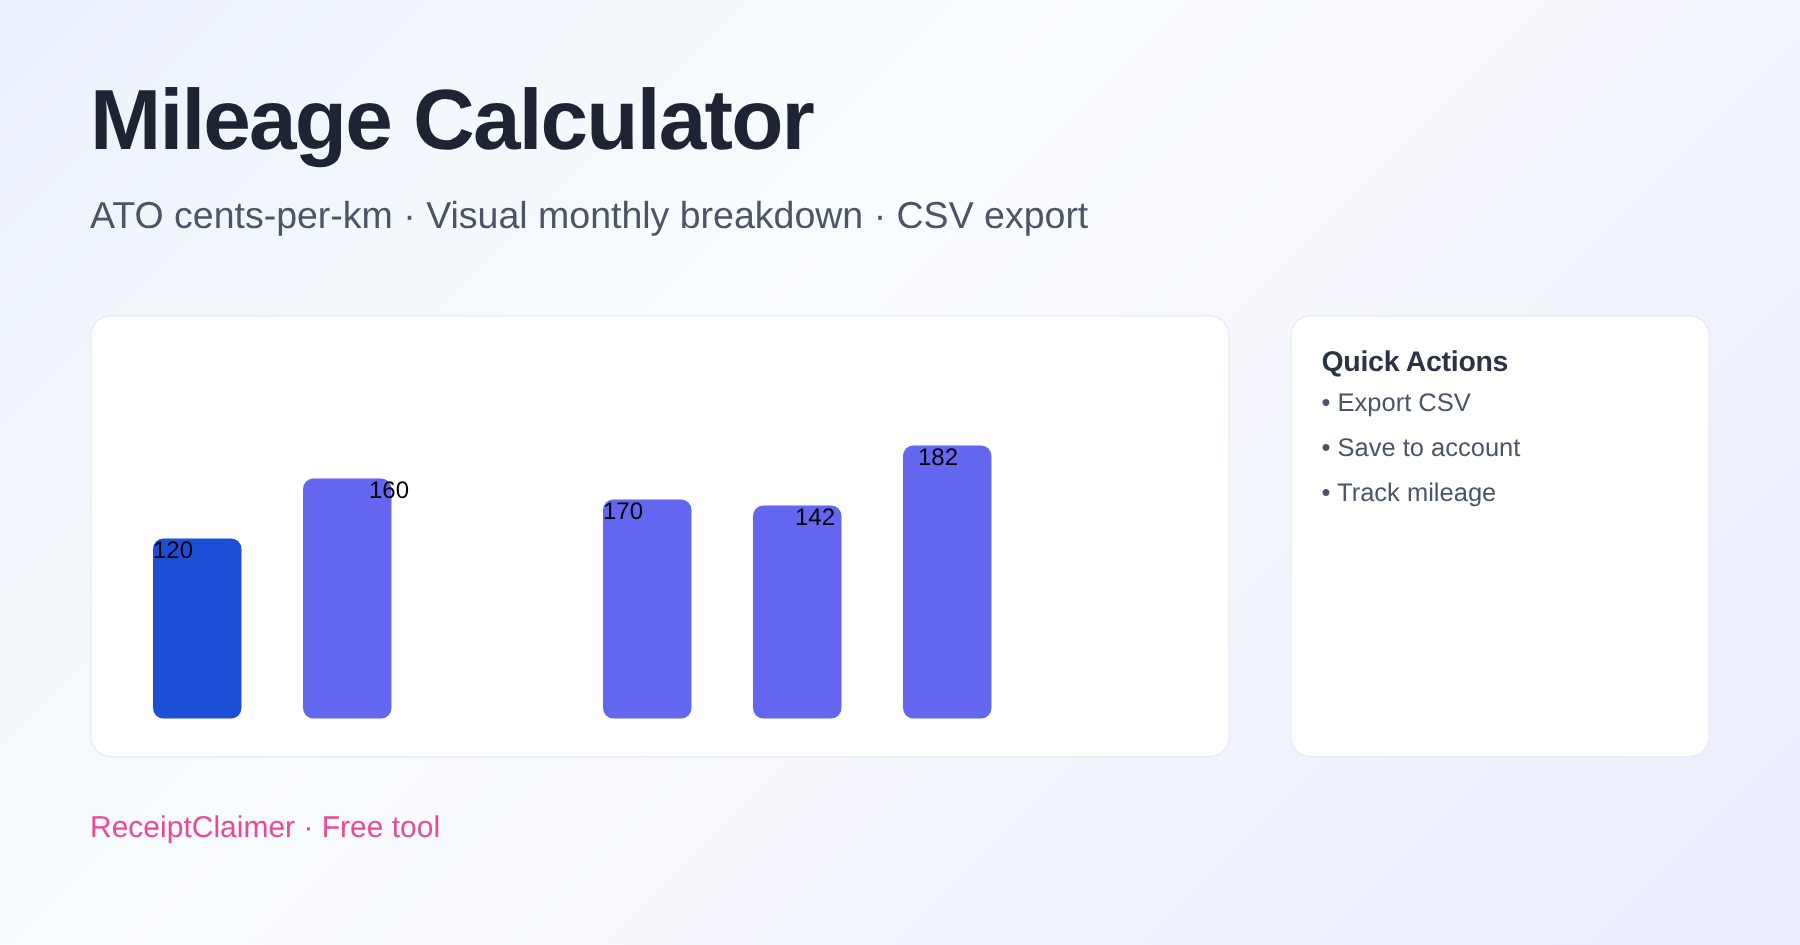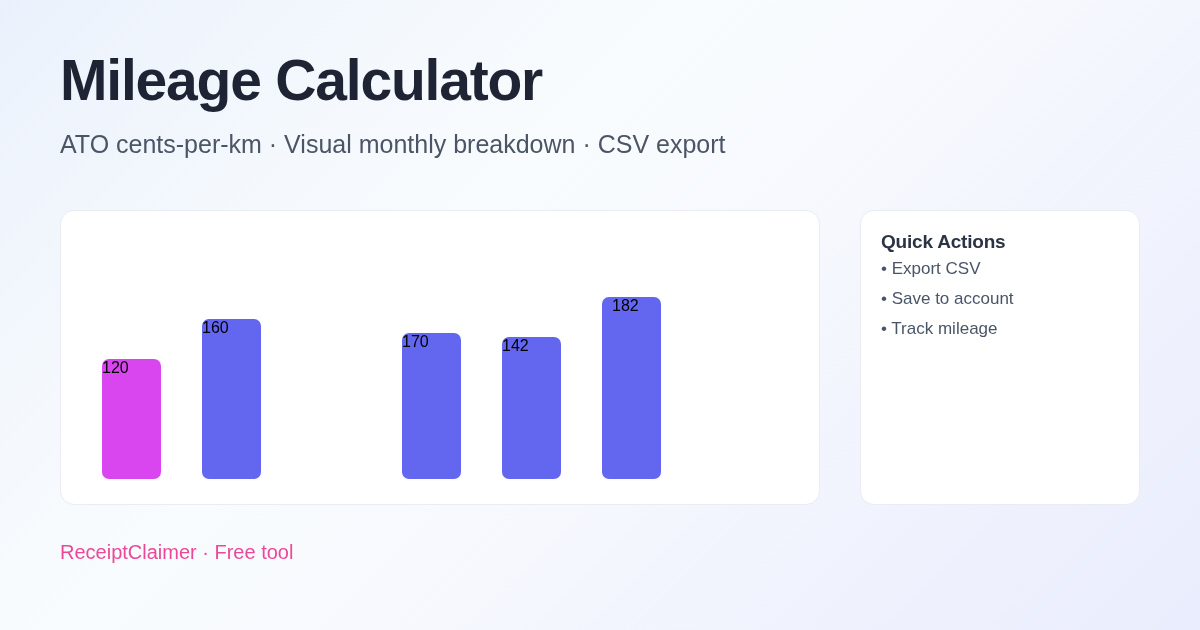--- a/index.html
+++ b/index.html
@@ -106,24 +106,24 @@
 </head>
 <body>
 
 <div class="header">
   <div class="page-title">Mileage Calculator</div>
   <div class="page-subtitle">ATO cents-per-km · Visual monthly breakdown · CSV export</div>
 </div>
 
 <div class="card chart-card">
   <div class="chart-plot" id="chart-plot">
-      <div class="bar" style="left: 0px; height: 120px; width: 59px; background: #d946ef;">120</div>
-      <div class="bar" style="left: 100px; height: 160px; width: 59px; background: rgb(99, 102, 239);">160</div>
+      <div class="bar" style="left: 0px; height: 120px; width: 59px; background: #1d4ed8;">120</div>
+      <div class="bar" style="left: 100px; height: 160px; width: 59px; background: rgb(99, 102, 239); padding-left: 44px;">160</div>
       <div class="bar" style="left: 300px; height: 146px; width: 59px; background: rgb(99, 102, 239);">170</div>
-      <div class="bar" style="left: 400px; height: 142px; width: 59px; background: rgb(99, 102, 239);">142</div>
+      <div class="bar" style="left: 400px; height: 142px; width: 59px; background: rgb(99, 102, 239); padding-left: 28px;">142</div>
       <div class="bar" style="left: 500px; height: 182px; width: 59px; background: rgb(99, 102, 239); padding-left: 10px;">182</div>
     </div>
 </div>
 
 <div class="card actions-card">
   <div class="actions-inner">
     <div class="actions-title">Quick Actions</div>
     <div class="actions-list" id="actions-list">
         <div class="action-item">• Export CSV</div>
         <div class="action-item">• Save to account</div>

